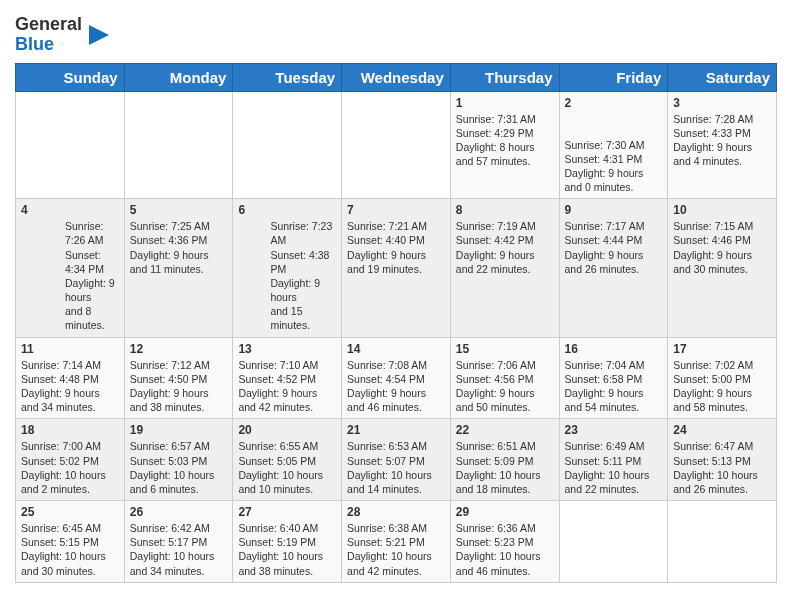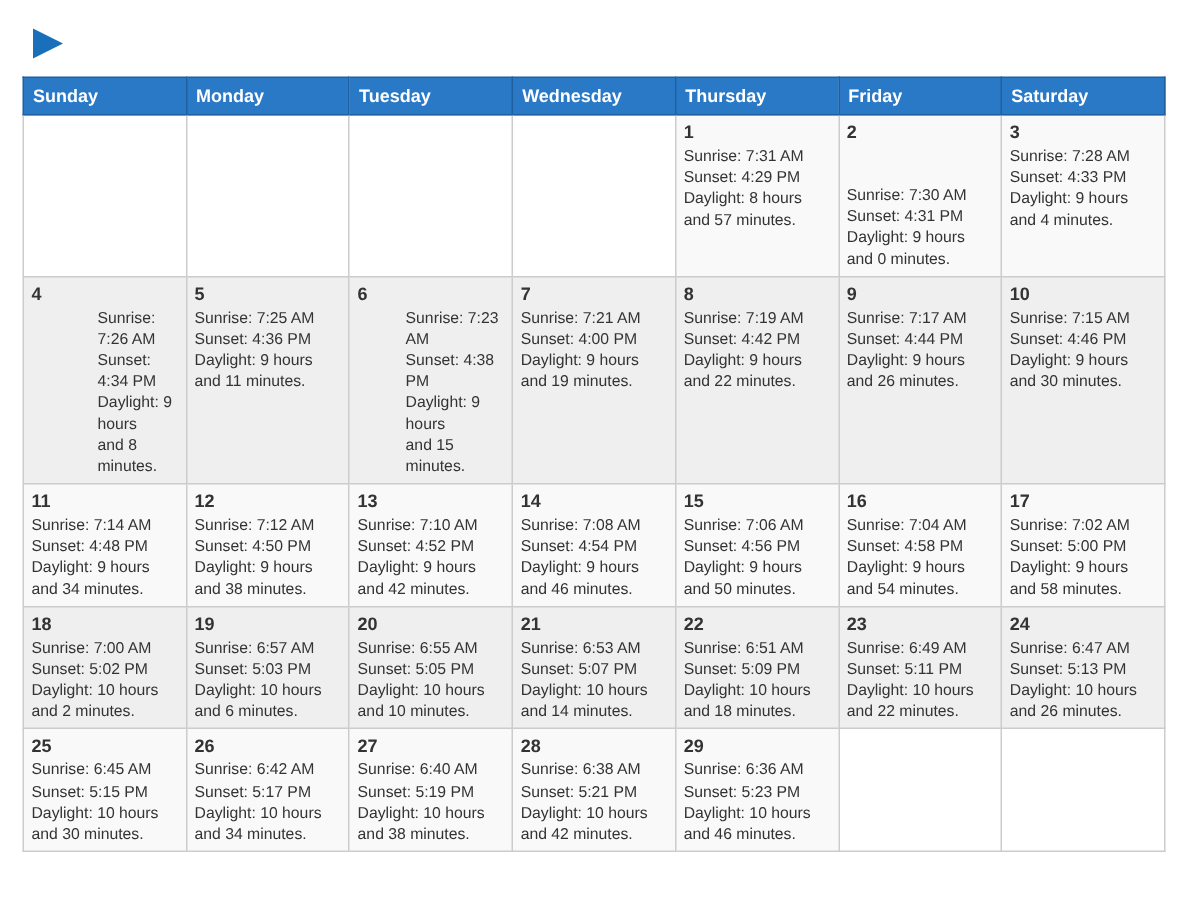--- a/index.html
+++ b/index.html
@@ -47,23 +47,23 @@
       margin-top: 2px;
     }
     .calendar {
       width: 100%;
       border-collapse: collapse;
       font-size: 11px;
     }
     .calendar thead tr th {
       background-color: #2979c7;
       color: #fff;
-      text-align: left;
+      text-align: right;
       padding: 5px 6px;
-      font-size: 12px;
+      font-size: 15px;
       font-weight: bold;
       border: 1px solid #2060a0;
     }
     .calendar tbody tr td {
       vertical-align: top;
       padding: 4px 5px;
       border: 1px solid #ccc;
       width: calc(100% / 7);
       min-height: 70px;
       height: 78px;
@@ -89,20 +89,26 @@
     }
     .empty-cell {
       background: #fff !important;
     }
   </style>
 </head>
 <body>
 
 <div class="header-area">
   <div class="logo">
+    <div>
+      <div class="logo-text">
+        <span class="general">General</span><br>
+        <span class="blue">Blue</span>
+      </div>
+    </div>
 
     <svg class="logo-icon" viewBox="0 0 28 28">
       <polygon points="4,4 24,14 4,24" fill="#1a6fba"></polygon>
     </svg>
   </div>
   <div class="title-area">
     <div class="month-year"></div>
     <div class="location"></div>
   </div>
 </div>
@@ -165,21 +171,21 @@
         <td>
           <span class="day-number">6</span>
           <div class="day-info" style="white-space: pre-line; margin-left: 32px;">Sunrise: 7:23 AM
 Sunset: 4:38 PM
 Daylight: 9 hours
 and 15 minutes.</div>
         </td>
         <td>
           <span class="day-number">7</span>
           <div class="day-info" style="white-space: pre-line;">Sunrise: 7:21 AM
-Sunset: 4:00 PM
+Sunset: 4:40 PM
 Daylight: 9 hours
 and 19 minutes.</div>
         </td>
         <td>
           <span class="day-number">8</span>
           <div class="day-info" style="white-space: pre-line;">Sunrise: 7:19 AM
 Sunset: 4:42 PM
 Daylight: 9 hours
 and 22 minutes.</div>
         </td>
@@ -230,21 +236,21 @@
         <td>
           <span class="day-number">15</span>
           <div class="day-info" style="white-space: pre-line;">Sunrise: 7:06 AM
 Sunset: 4:56 PM
 Daylight: 9 hours
 and 50 minutes.</div>
         </td>
         <td>
           <span class="day-number">16</span>
           <div class="day-info" style="white-space: pre-line;">Sunrise: 7:04 AM
-Sunset: 4:58 PM
+Sunset: 6:58 PM
 Daylight: 9 hours
 and 54 minutes.</div>
         </td>
         <td>
           <span class="day-number">17</span>
           <div class="day-info" style="white-space: pre-line;">Sunrise: 7:02 AM
 Sunset: 5:00 PM
 Daylight: 9 hours
 and 58 minutes.</div>
         </td>

